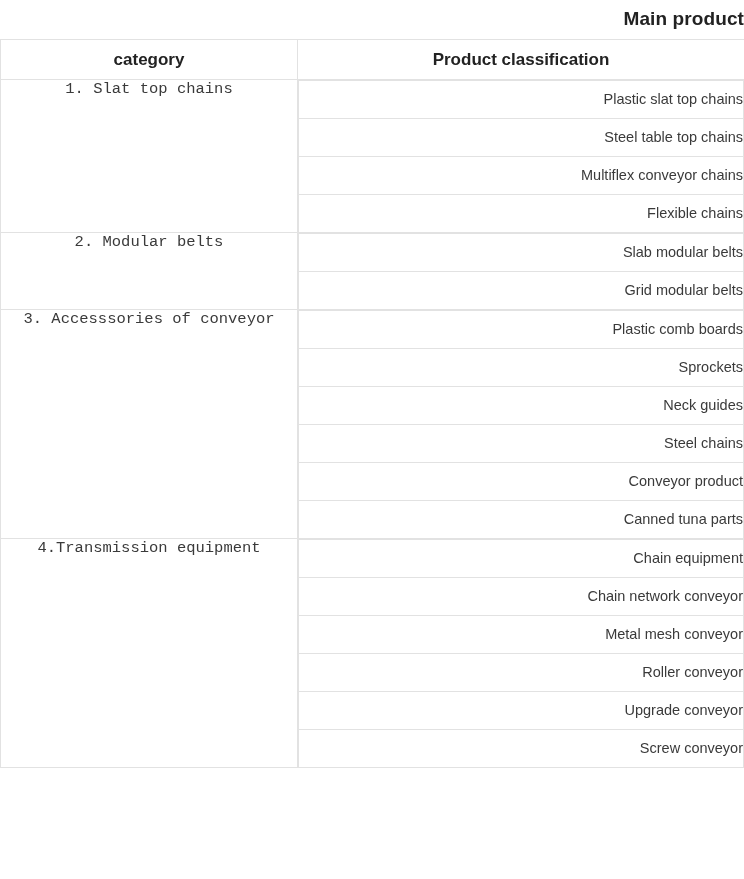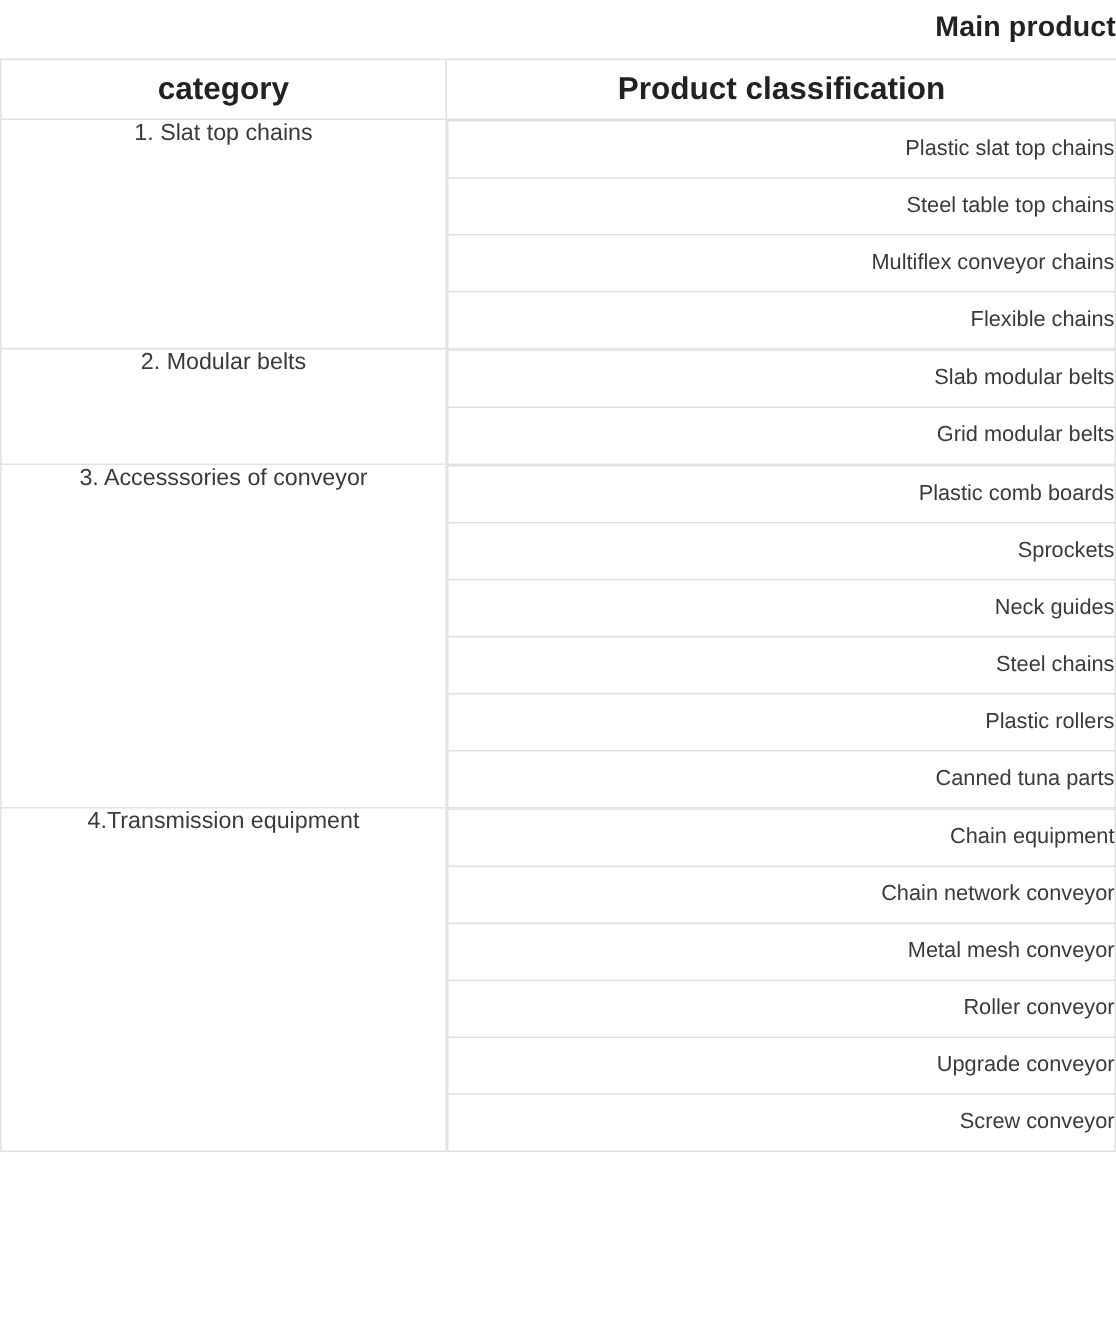--- a/index.html
+++ b/index.html
@@ -35,34 +35,35 @@
   table.main-table th {
     border: 1px solid #e2e2e2;
     vertical-align: top;
     padding: 0;
   }
   .col-cat { width: 297px; }
   .col-prod { width: 447px; }
 
   .head-cell {
     text-align: center;
-    font-size: 21px;
+    font-size: 17px;
     font-weight: bold;
     color: #222222;
     height: 39px;
     line-height: 39px;
     padding: 0;
     border: 1px solid #e2e2e2;
   }
   .cat-cell {
     text-align: center;
     font-size: 15.5px;
     color: #3a3a3a;
     padding-top: 13px;
     padding-bottom: 4px;
+    font-family: Liberation Mono, monospace;
   }
   .inner-table {
     width: 100%;
     border-collapse: collapse;
     table-layout: fixed;
   }
   .inner-table td {
     border: none;
     border-bottom: 1px solid #e2e2e2;
     text-align: right;
@@ -145,21 +146,21 @@
             <tr>
                   <td>Sprockets</td>
                 </tr>
             <tr>
                   <td>Neck guides</td>
                 </tr>
             <tr>
                   <td>Steel chains</td>
                 </tr>
             <tr>
-                  <td>Plastic rollers</td>
+                  <td>Conveyor product</td>
                 </tr>
             <tr>
                   <td>Canned tuna parts</td>
                 </tr>
           </tbody>
             </table>
         </td>
       </tr>
 
       <tr>

